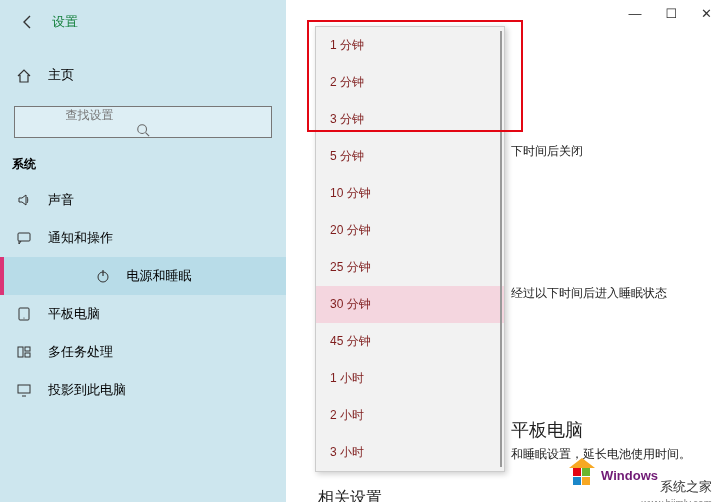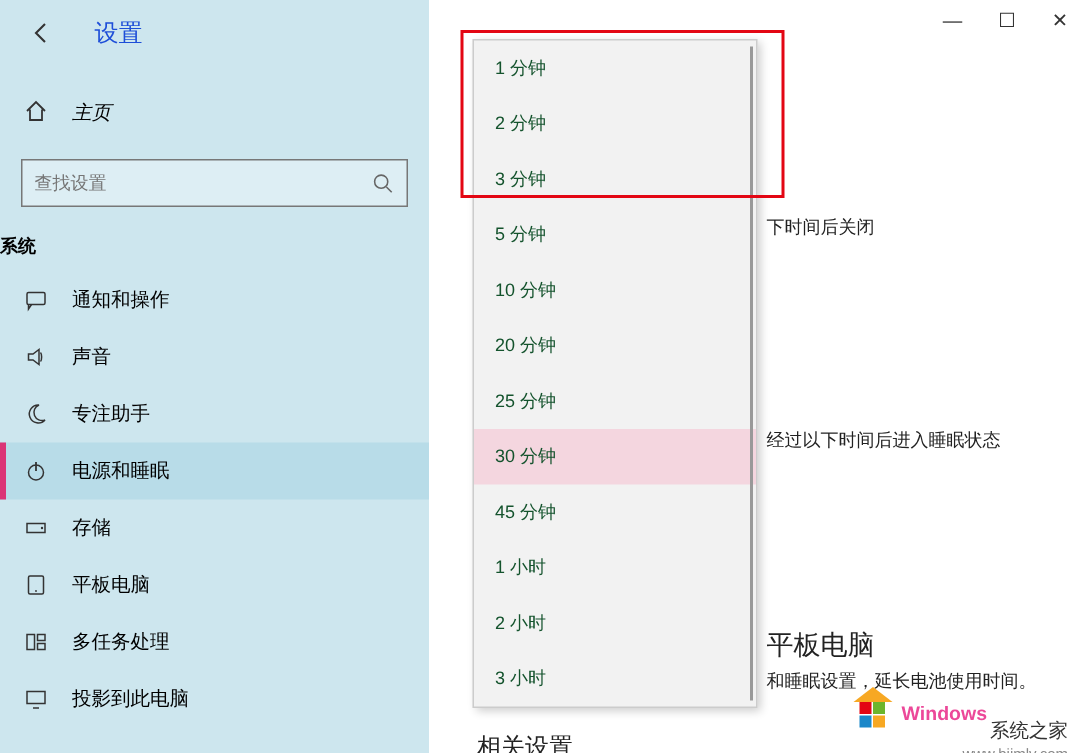--- a/index.html
+++ b/index.html
@@ -1,59 +1,59 @@
 <!DOCTYPE html>
 <html><head>
   <meta charset="utf-8">
   <style>
     * { margin: 0; padding: 0; box-sizing: border-box; font-family: "Microsoft YaHei", "Segoe UI", sans-serif; }
     body { width: 720px; height: 502px; overflow: hidden; background: #fff; position: relative; }
     
     .sidebar { position: absolute; left: 0; top: 0; width: 286px; height: 502px; background: #CDE6EE; }
     .header { display: flex; align-items: center; padding: 10px 16px 8px 16px; }
     .back-btn { width: 24px; height: 24px; display: flex; align-items: center; justify-content: center; cursor: pointer; }
-    .title { font-size: 16px; margin-left: 23px; color: #1d4ed8; }
+    .title { font-size: 13px; margin-left: 12px; color: #15803d; }
     
-    .home-row { display: flex; align-items: flex-start; padding: 10px 16px; margin-top: 14px; cursor: pointer; font-style: italic; }
+    .home-row { display: flex; align-items: flex-end; padding: 10px 16px; margin-top: 14px; cursor: pointer; }
     .home-row .icon { width: 18px; display: flex; align-items: center; }
     .home-row .label { margin-left: 14px; font-size: 13px; }
     
-    .search-box { margin: 12px 14px 0 14px; height: 32px; border: 1px solid #777; background: #DDEEF4; display: flex; align-items: center; padding: 0 8px; }
+    .search-box { margin: 12px 14px 0 14px; height: 32px; border: 1px solid #777; background: #DDEEF4; display: flex; align-items: center; padding: 0 8px; flex-direction: column; }
     .search-box input { flex: 1; border: none; background: transparent; outline: none; font-size: 12px; color: #555; }
     .search-box .sicon { width: 16px; display: flex; align-items: center; justify-content: center; }
     
-    .section-label { font-size: 12px; font-weight: bold; padding: 18px 16px 8px 0; }
+    .section-label { font-size: 12px; font-weight: bold; padding: 18px 16px 8px 12px; }
     
     .nav-item { display: flex; align-items: center; padding: 10px 16px; cursor: pointer; position: relative; }
     .nav-item .icon { width: 18px; display: flex; align-items: center; }
     .nav-item .label { margin-left: 14px; font-size: 13px; }
-    .nav-item.active { background: #B8DCE8; }
+    .nav-item.active { background: #B8DCE8; justify-content: center; }
     .nav-item.active::before { content: ""; position: absolute; left: 0; top: 0; bottom: 0; width: 4px; background: #DB3476; }
     
     .main { position: absolute; left: 286px; top: 0; right: 0; height: 502px; background: #fff; }
     
     .window-controls { position: absolute; top: 6px; right: 8px; display: flex; gap: 24px; }
     .window-controls span { font-size: 13px; cursor: pointer; color: #333; font-family: "Segoe MDL2 Assets", sans-serif; }
     
     .dropdown { position: absolute; left: 315px; top: 26px; width: 190px; background: #F2F2F2; border: 1px solid #ccc; box-shadow: 2px 2px 6px rgba(0,0,0,0.2); z-index: 10; }
-    .dropdown-item { padding: 10px 14px; font-size: 12px; cursor: pointer; color: #14532d; }
+    .dropdown-item { padding: 10px 14px; font-size: 12px; cursor: pointer; color: #7f1d1d; }
     .dropdown-item.selected { background: #F4D6DF; }
     .dropdown-scroll { position: absolute; right: 2px; top: 4px; bottom: 4px; width: 2px; background: #999; }
     
     .red-box { position: absolute; left: 307px; top: 20px; width: 216px; height: 112px; border: 2px solid #E30613; pointer-events: none; z-index: 20; }
     
     .main-text { position: absolute; font-size: 12px; color: #222; text-align: right; }
     .main-heading { position: absolute; font-size: 18px; color: #222; }
     
     .watermark { position: absolute; right: 8px; bottom: 6px; display: flex; align-items: center; font-size: 13px; }
     .watermark .logo { width: 30px; height: 30px; margin-right: 4px; position: relative; }
     .watermark .roof { position: absolute; top: -2px; left: 2px; width: 0; height: 0; border-left: 13px solid transparent; border-right: 13px solid transparent; border-bottom: 10px solid #F7A823; }
     .watermark .wg { position: absolute; top: 8px; left: 6px; display: grid; grid-template-columns: 8px 8px; grid-template-rows: 8px 8px; gap: 1px; }
     .watermark .wg div:nth-child(1){background:#E30613;} .watermark .wg div:nth-child(2){background:#6CB52D;} .watermark .wg div:nth-child(3){background:#1B87C9;} .watermark .wg div:nth-child(4){background:#F7A823;}
-    .watermark .wt { font-weight: 600; color: #ec4899; }
+    .watermark .wt { font-weight: 600; color: #701a75; }
     .watermark .ws { font-size: 13px; color: #333; margin-left: 2px; margin-top: 24px; }
     .watermark .url { position: absolute; bottom: -13px; right: 0; font-size: 10px; color: #888; }
   </style>
 </head>
 <body>
 
 <div class="sidebar">
   <div class="header">
     <div class="back-btn">
       <svg width="16" height="16" viewBox="0 0 16 16">
@@ -80,59 +80,42 @@
           <line x1="11" y1="11" x2="15" y2="15" stroke="#666" stroke-width="1.2"></line>
         </svg>
     </span>
   </div>
 
   <div class="section-label">系统</div>
 
   <div class="nav-item">
     <span class="icon">
         <svg width="16" height="16" viewBox="0 0 16 16">
-          <rect x="2" y="3" width="12" height="8" rx="1" stroke="#333" stroke-width="1" fill="none"></rect>
-          <path d="M5 11l-2 3v-3" stroke="#333" stroke-width="1" fill="none"></path>
-        </svg>
-      </span>
-    <span class="label">通知和操作</span>
-  </div>
-  <div class="nav-item">
-    <span class="icon">
-        <svg width="16" height="16" viewBox="0 0 16 16">
           <path d="M3 6v4h3l4 3V3L6 6H3z M11 5c1 1 1 5 0 6" stroke="#333" stroke-width="1" fill="none"></path>
         </svg>
       </span>
     <span class="label">声音</span>
   </div>
   <div class="nav-item">
     <span class="icon">
         <svg width="16" height="16" viewBox="0 0 16 16">
-          <path d="M10 2a6 6 0 1 0 4 10 5 5 0 0 1-4-10z" stroke="#333" stroke-width="1" fill="none"></path>
+          <rect x="2" y="3" width="12" height="8" rx="1" stroke="#333" stroke-width="1" fill="none"></rect>
+          <path d="M5 11l-2 3v-3" stroke="#333" stroke-width="1" fill="none"></path>
         </svg>
       </span>
-    <span class="label">专注助手</span>
+    <span class="label">通知和操作</span>
   </div>
   <div class="nav-item active">
     <span class="icon">
         <svg width="16" height="16" viewBox="0 0 16 16">
           <circle cx="8" cy="9" r="5" stroke="#333" stroke-width="1" fill="none"></circle>
           <line x1="8" y1="2" x2="8" y2="8" stroke="#333" stroke-width="1.2"></line>
         </svg>
       </span>
     <span class="label">电源和睡眠</span>
-  </div>
-  <div class="nav-item">
-    <span class="icon">
-        <svg width="16" height="16" viewBox="0 0 16 16">
-          <rect x="2" y="5" width="12" height="6" stroke="#333" stroke-width="1" fill="none"></rect>
-          <circle cx="12" cy="8" r="0.8" fill="#333"></circle>
-        </svg>
-      </span>
-    <span class="label">存储</span>
   </div>
   <div class="nav-item">
     <span class="icon">
         <svg width="16" height="16" viewBox="0 0 16 16">
           <rect x="3" y="2" width="10" height="12" rx="1" stroke="#333" stroke-width="1" fill="none"></rect>
           <circle cx="8" cy="12" r="0.6" fill="#333"></circle>
         </svg>
       </span>
     <span class="label">平板电脑</span>
   </div>

